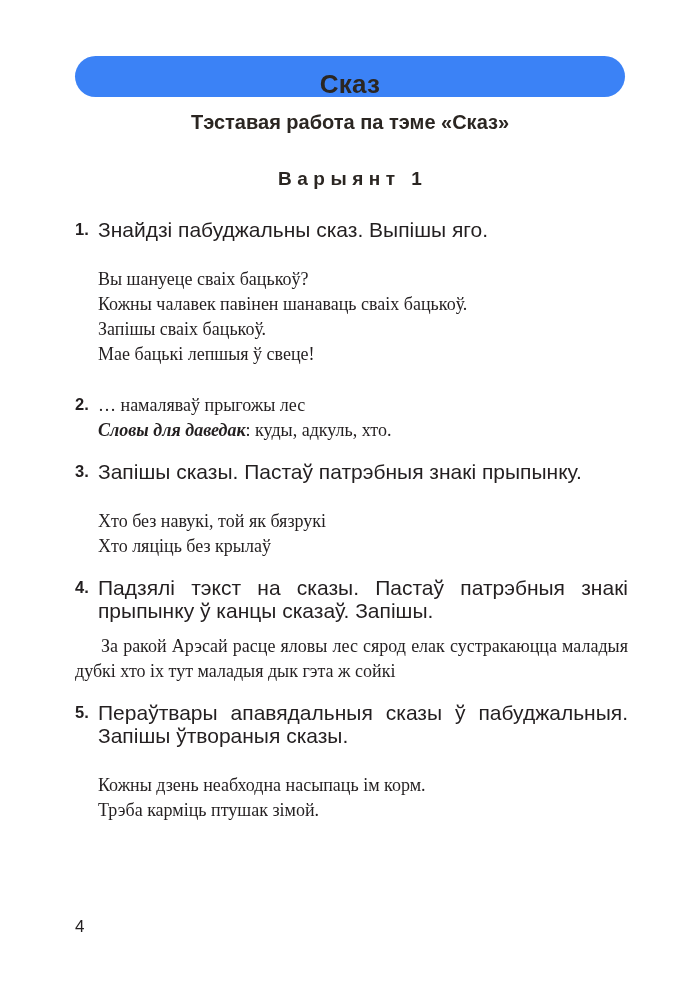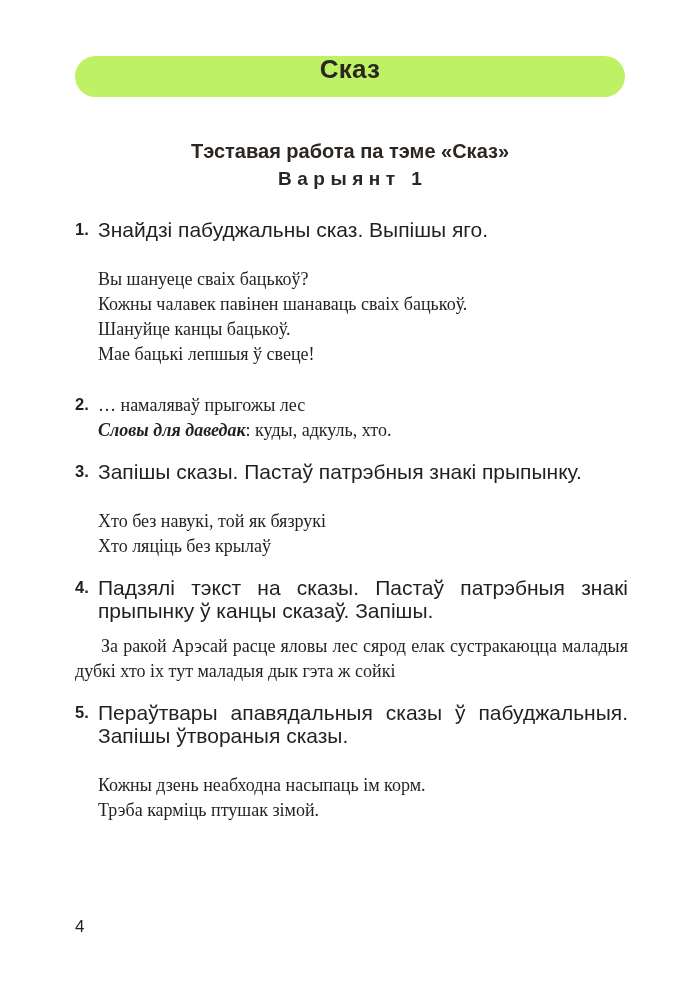--- a/index.html
+++ b/index.html
@@ -26,24 +26,24 @@
     box-sizing: border-box;
   }
 
   
   .banner {
     position: absolute;
     left: 75px;
     top: 56px;
     width: 550px;
     height: 41px;
-    background: #bef264;
+    background: #3b82f6;
     border-radius: 21px;
     display: flex;
-    align-items: flex-start;
+    align-items: flex-end;
     justify-content: center;
   }
   .banner-title {
     font-family: "Liberation Sans", sans-serif;
     font-weight: bold;
     font-size: 26px;
     letter-spacing: 0.2px;
     color: #2b2622;
     line-height: 1;
   }
@@ -52,21 +52,20 @@
     position: absolute;
     left: 0;
     top: 110px;
     width: 700px;
     text-align: center;
     font-family: "Liberation Sans", sans-serif;
     font-weight: bold;
     font-size: 20px;
     color: #2b2622;
     line-height: 1.2;
-    margin-top: 29px;
   }
 
   .variant {
     position: absolute;
     left: 0;
     top: 168px;
     width: 700px;
     text-align: center;
     font-family: "Liberation Sans", sans-serif;
     font-weight: bold;
@@ -159,21 +158,21 @@
   <div class="variant">Варыянт 1</div>
 
   <div class="exercises">
 
     <div class="exercise">
       <div class="ex-num">1.</div>
       <div class="ex-task">Знайдзі пабуджальны сказ. Выпішы яго.</div>
       <div class="ex-body">
         <span class="line">Вы шануеце сваіх бацькоў?</span>
         <span class="line">Кожны чалавек павінен шанаваць сваіх бацькоў.</span>
-        <span class="line">Шануйце канцы бацькоў.</span>
+        <span class="line">Запішы сваіх бацькоў.</span>
         <span class="line">Мае бацькі лепшыя ў свеце!</span>
       </div>
     </div>
 
     <div class="exercise">
       <div class="ex-num">2.</div>
       <div class="ex-body">
         <span class="line">… намаляваў прыгожы лес</span>
         <span class="line"><span class="lead">Словы для даведак</span><span>: куды, адкуль, хто.</span></span>
       </div>

